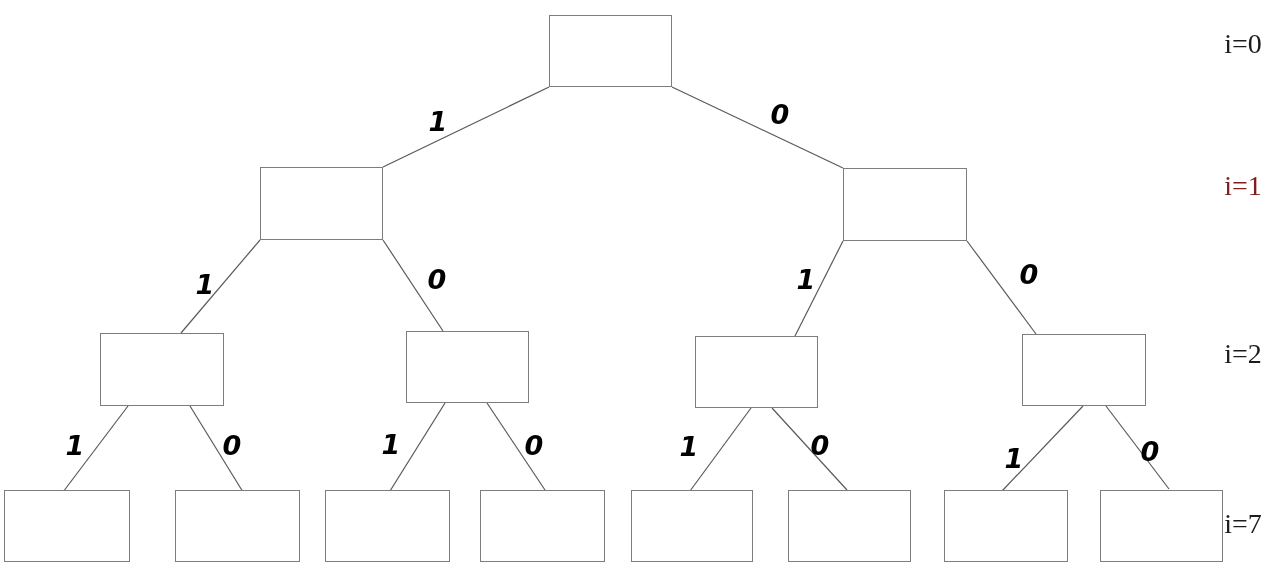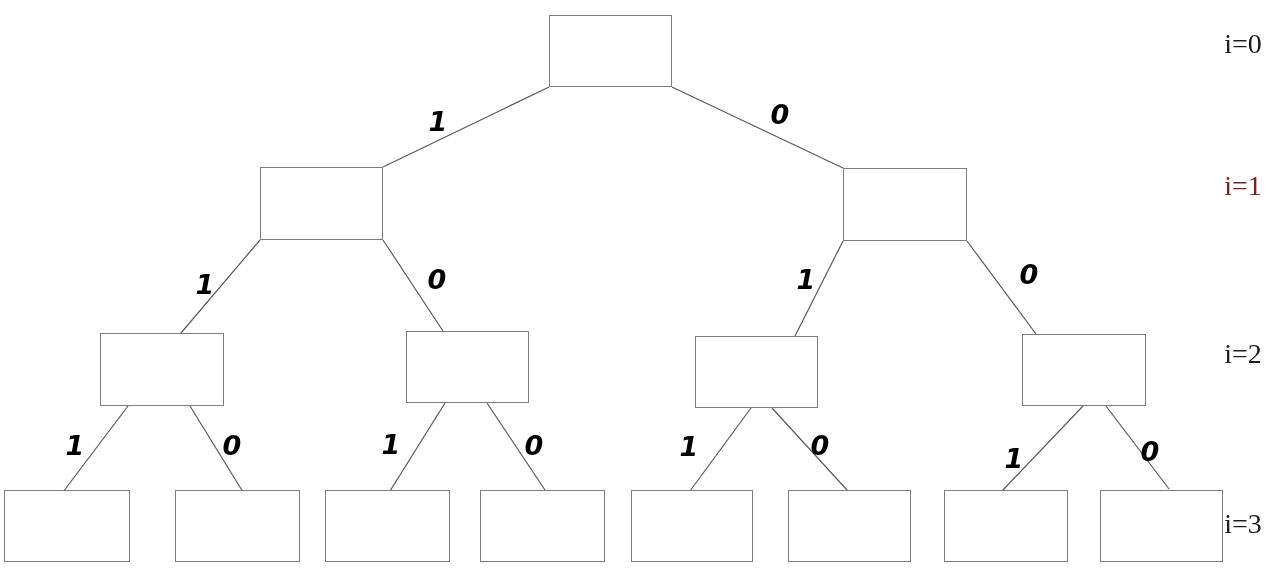--- a/index.html
+++ b/index.html
@@ -92,14 +92,14 @@
     <div class="tree-node" style="left: 175px; top: 490px; width: 125px; height: 72px; border-color: rgb(125, 125, 125); background: rgb(255, 255, 255);"></div>
     <div class="tree-node" style="left: 325px; top: 490px; width: 125px; height: 72px; border-color: rgb(125, 125, 125); background: rgb(255, 255, 255);"></div>
     <div class="tree-node" style="left: 480px; top: 490px; width: 125px; height: 72px; border-color: rgb(125, 125, 125); background: rgb(255, 255, 255);"></div>
     <div class="tree-node" style="left: 631px; top: 490px; width: 122px; height: 72px; border-color: rgb(125, 125, 125); background: rgb(255, 255, 255);"></div>
     <div class="tree-node" style="left: 788px; top: 490px; width: 123px; height: 72px; border-color: rgb(125, 125, 125); background: rgb(255, 255, 255);"></div>
     <div class="tree-node" style="left: 944px; top: 490px; width: 124px; height: 72px; border-color: rgb(125, 125, 125); background: rgb(255, 255, 255);"></div>
     <div class="tree-node" style="left: 1100px; top: 490px; width: 123px; height: 72px; border-color: rgb(125, 125, 125); background: rgb(255, 255, 255);"></div>
     <div class="level-label" style="left: 1243px; top: 44px; color: rgb(28, 28, 28);">i=0</div>
     <div class="level-label" style="left: 1243px; top: 186px; color: #7f1d1d;">i=1</div>
     <div class="level-label" style="left: 1243px; top: 354px; color: rgb(28, 28, 28);">i=2</div>
-    <div class="level-label" style="left: 1243px; top: 524px; color: rgb(28, 28, 28);">i=3</div>
+    <div class="level-label" style="left: 1243px; top: 524px; color: rgb(28, 28, 28);">i=7</div>
   </div>
 
 </body></html>

